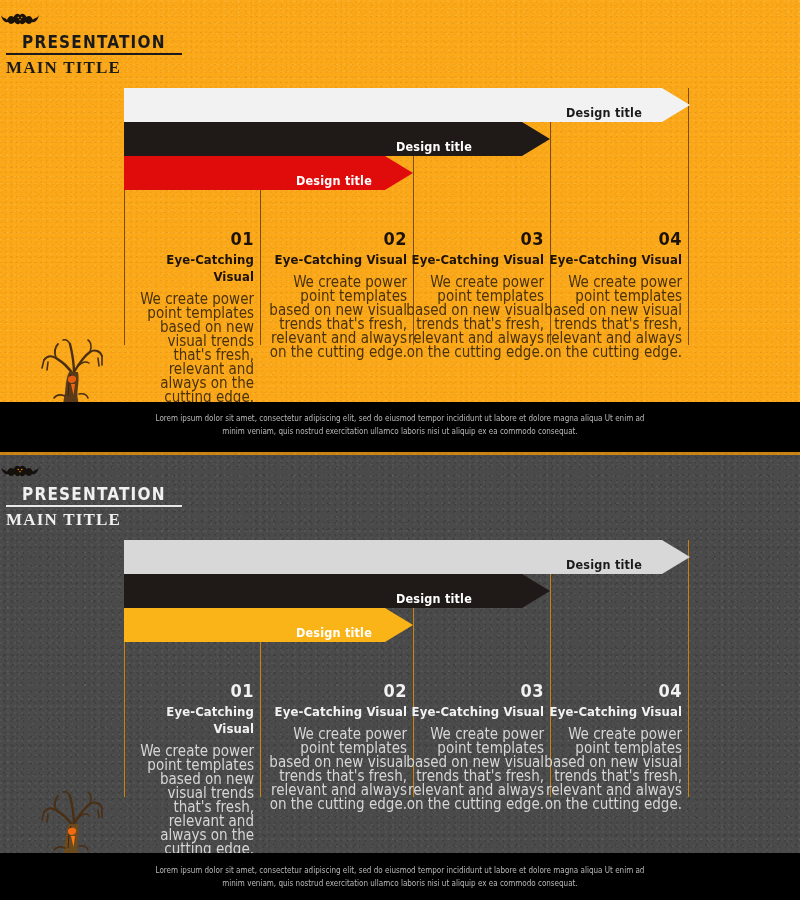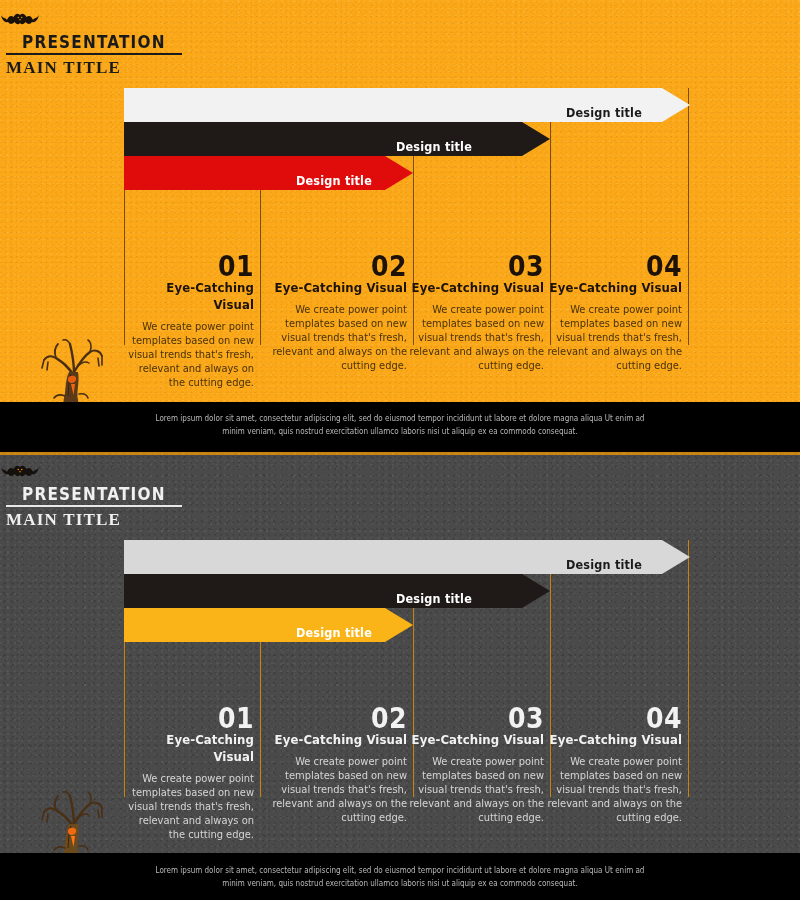--- a/index.html
+++ b/index.html
@@ -85,30 +85,30 @@
   
   .divider { position:absolute; width:1px; }
   .d-light { background:#7a4e08; }
   .d-dark  { background:#c8820f; }
 
   
   .cols { position:absolute; left:0; width:800px; }
   .col { position:absolute; text-align:right; }
   .colnum {
     font-family:"DejaVu Sans Condensed","Liberation Sans", sans-serif;
-    font-weight:700; font-size:28px; line-height:22px; letter-spacing:.5px;margin-top:28px;
+    font-weight:700; font-size:18px; line-height:22px; letter-spacing:.5px;
   }
   .colhead {
     font-family:"DejaVu Sans Condensed","Liberation Sans", sans-serif;
     font-weight:700; font-size:13px; line-height:17px; letter-spacing:.1px;
     margin-top:1px;
   }
   .colbody {
     font-family:"DejaVu Sans Condensed","Liberation Sans", sans-serif;
-    font-size:11px; line-height:14px; margin-top:7px;
+    font-size:15px; line-height:14px; margin-top:7px;
   }
   .c-light .colnum, .c-light .colhead { color:#1c1208; }
   .c-light .colbody { color:#4a3208; }
   .c-dark .colnum, .c-dark .colhead { color:#f2f2f2; }
   .c-dark .colbody { color:#d6d6d6; }
 
   
   .footer { position:absolute; left:0; width:800px; background:#000; }
   .footer p {
     font-family:"DejaVu Sans Condensed","Liberation Sans", sans-serif;

